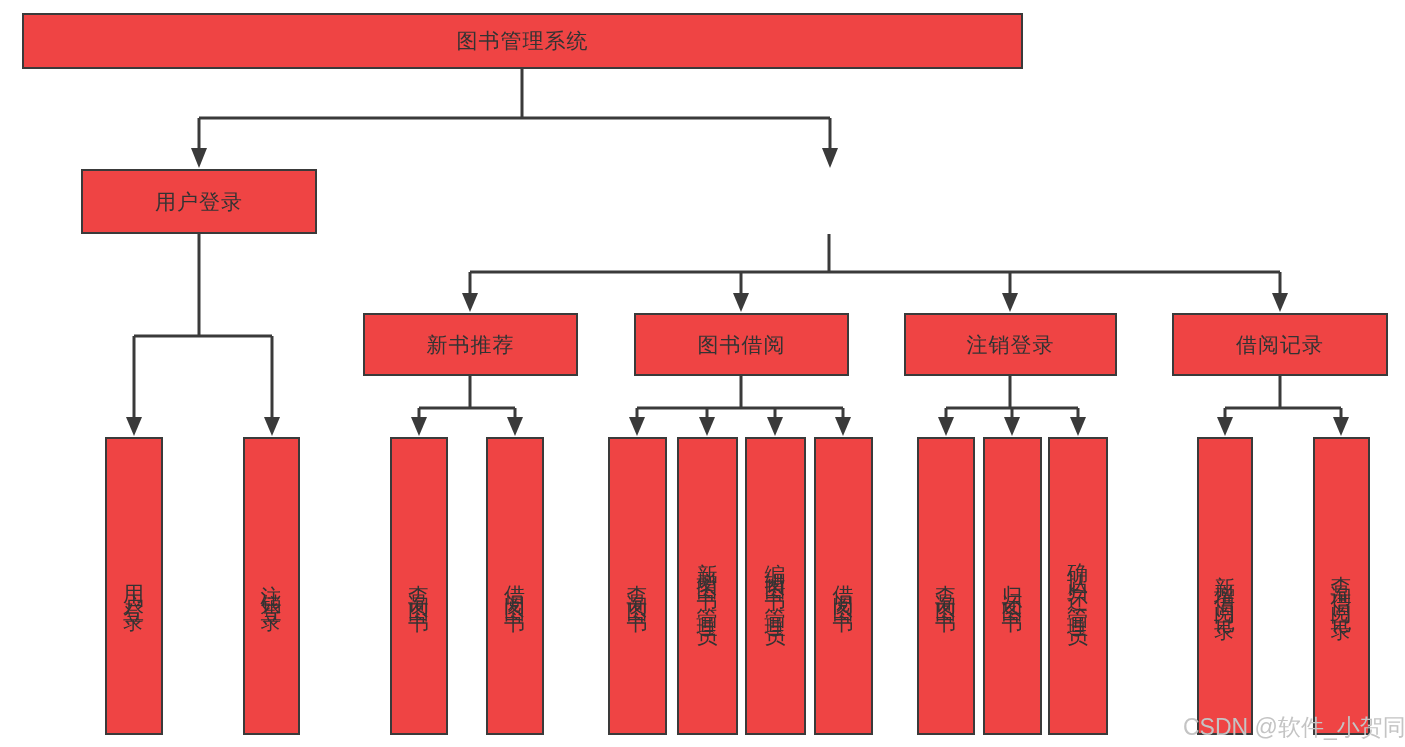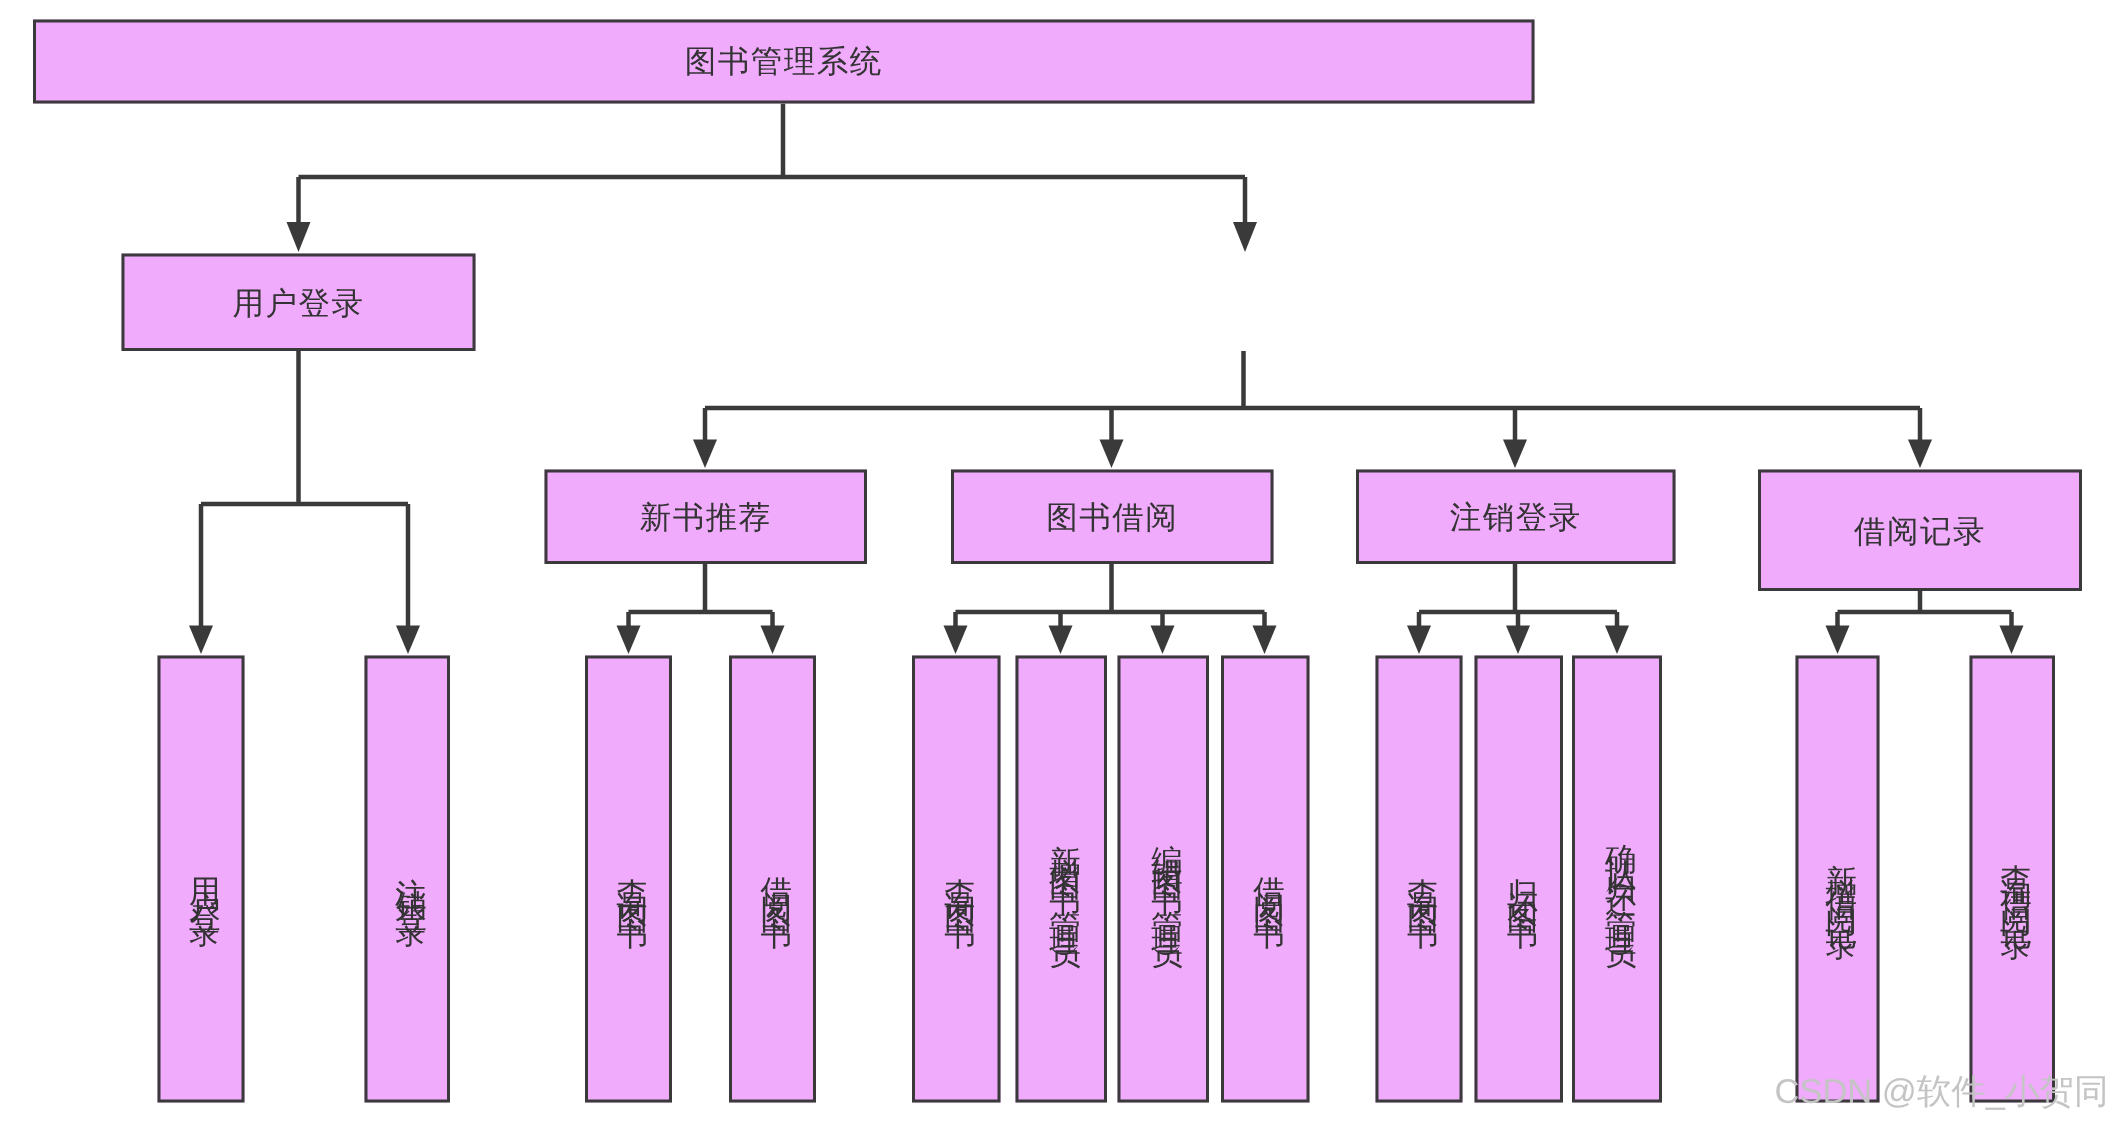--- a/index.html
+++ b/index.html
@@ -27,28 +27,27 @@
     stroke-width: 3;
     fill: none;
   }
   .wires polygon {
     fill: #3a3a3a;
     stroke: none;
   }
   .box {
     position: absolute;
     box-sizing: border-box;
-    background: #f0abfc;
+    background: #ef4444;
     border: 2.5px solid #3a3a3a;
     display: flex;
     align-items: center;
     justify-content: center;
     color: #333333;
     z-index: 1;
-    font-family: Liberation Mono, monospace;
   }
   .box.h span {
     font-size: 21px;
     letter-spacing: 1px;
     white-space: nowrap;
   }
   .box.v span {
     writing-mode: vertical-rl;
     font-size: 21px;
     letter-spacing: 9px;
@@ -135,21 +134,21 @@
 
   <div class="box h" style="left:363px;top:313px;width:215px;height:63px">
     <span>新书推荐</span>
   </div>
   <div class="box h" style="left:634px;top:313px;width:215px;height:63px">
     <span>图书借阅</span>
   </div>
   <div class="box h" style="left:904px;top:313px;width:213px;height:63px">
     <span>注销登录</span>
   </div>
-  <div class="box h" style="left:1172px;top:313px;width:216px;height:81px">
+  <div class="box h" style="left:1172px;top:313px;width:216px;height:63px">
     <span>借阅记录</span>
   </div>
 
   <div class="box v" style="left:105px;top:437px;width:58px;height:298px">
     <span>用户登录</span>
   </div>
   <div class="box v" style="left:243px;top:437px;width:57px;height:298px">
     <span>注销登录</span>
   </div>
 

